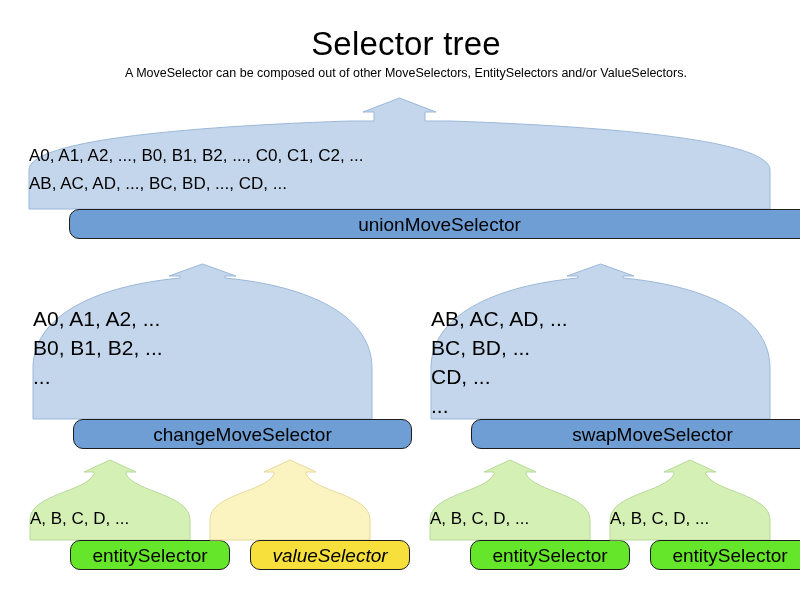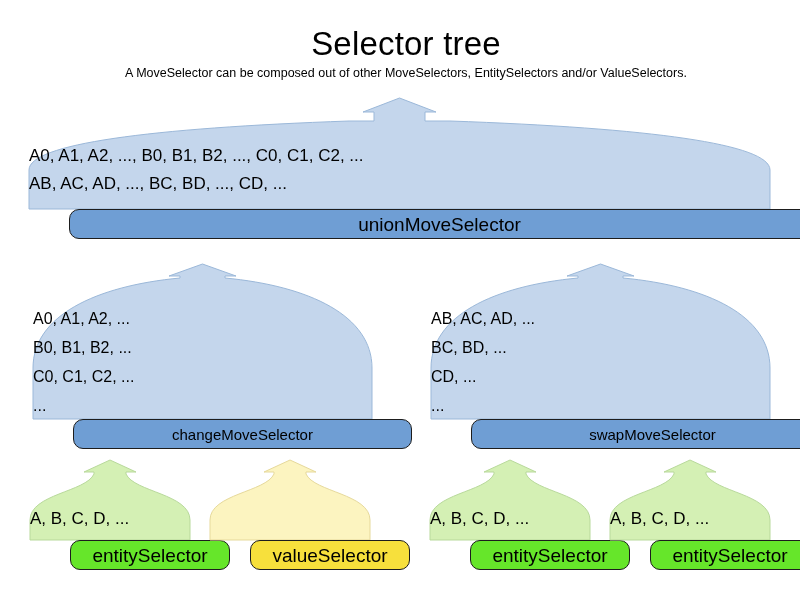--- a/index.html
+++ b/index.html
@@ -56,22 +56,22 @@
     line-height:1;
     pointer-events:none;
     margin-left:40px;
   }
 
   
   #union-items{top:44px;font-size:17px;line-height:28px;}
   #union-label{font-size:19px;}
 
   
-  .mid-items{top:40px;font-size:16px;line-height:29px;}
-  .mid-label{font-size:15px;}
+  .mid-items{top:40px;font-size:21px;line-height:29px;}
+  .mid-label{font-size:19px;}
 
   
   .leaf-items{top:48px;font-size:17px;line-height:22px;}
   .leaf-label{font-size:19px;}
 </style>
 </head>
 <body>
 
 <div id="stage">
 
@@ -111,21 +111,20 @@
                L 169.5,0
                L 203,12
                L 192,12
                L 192,14
                C 277,22 339,52 339,104
                L 339,155 Z" fill="#c4d6ec" stroke="#9bb8d9" stroke-width="1"></path>
     </svg>
     <div class="node-text mid-items">
       <span class="line">A0, A1, A2, ...</span>
       <span class="line">B0, B1, B2, ...</span>
-      <span class="line">C0, C1, C2, ...</span>
       <span class="line">...</span>
     </div>
     <div class="label mid-label" style="left:0px;top:155px;width:339px;height:30px;background:#6f9ed4;">changeMoveSelector</div>
   </div>
 
   <div class="node" id="swap-node" style="left:431px;top:264px;width:339px;height:185px;">
     <svg width="339" height="185" viewBox="0 0 339 185">
       <path d="M 0,155
                L 0,104
                C 0,52 62,22 147,14
@@ -174,21 +173,21 @@
                C 0,34 56,32 64,14
                L 64,12
                L 54,12
                L 80,0
                L 106,12
                L 96,12
                L 96,14
                C 104,32 160,34 160,60
                L 160,80 Z" fill="#fcf4c0" stroke="#e6d99b" stroke-width="1"></path>
     </svg>
-    <div class="label leaf-label" style="left:0px;top:80px;width:160px;height:30px;background:#f7e03c;">valueSelector</div>
+    <div class="label leaf-label" style="left:0px;top:80px;width:160px;height:30px;background:#f7e03c;font-style:italic;">valueSelector</div>
   </div>
 
   <div class="node" id="leaf-entity-2" style="left:430px;top:460px;width:160px;height:110px;">
     <svg width="160" height="110" viewBox="0 0 160 110">
       <path d="M 0,80
                L 0,60
                C 0,34 56,32 64,14
                L 64,12
                L 54,12
                L 80,0

